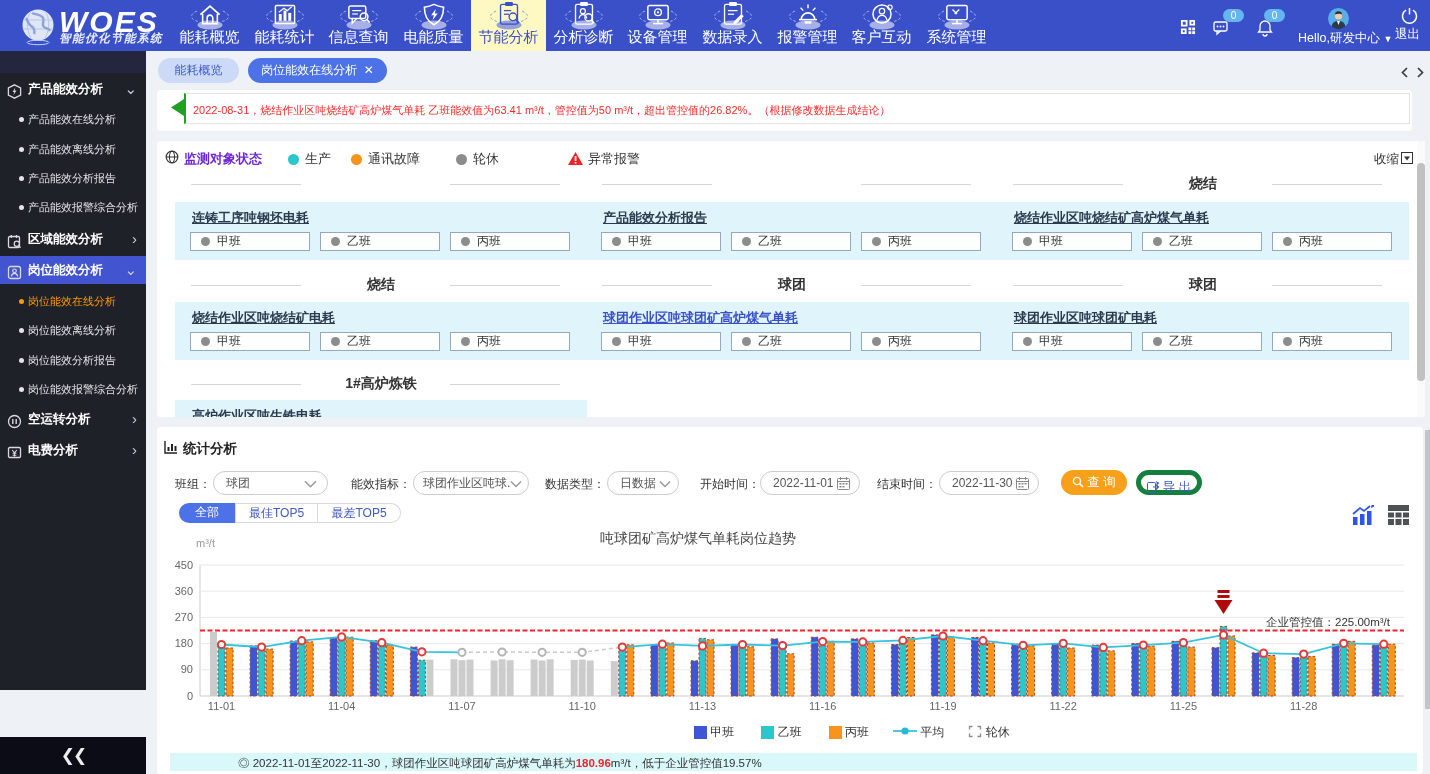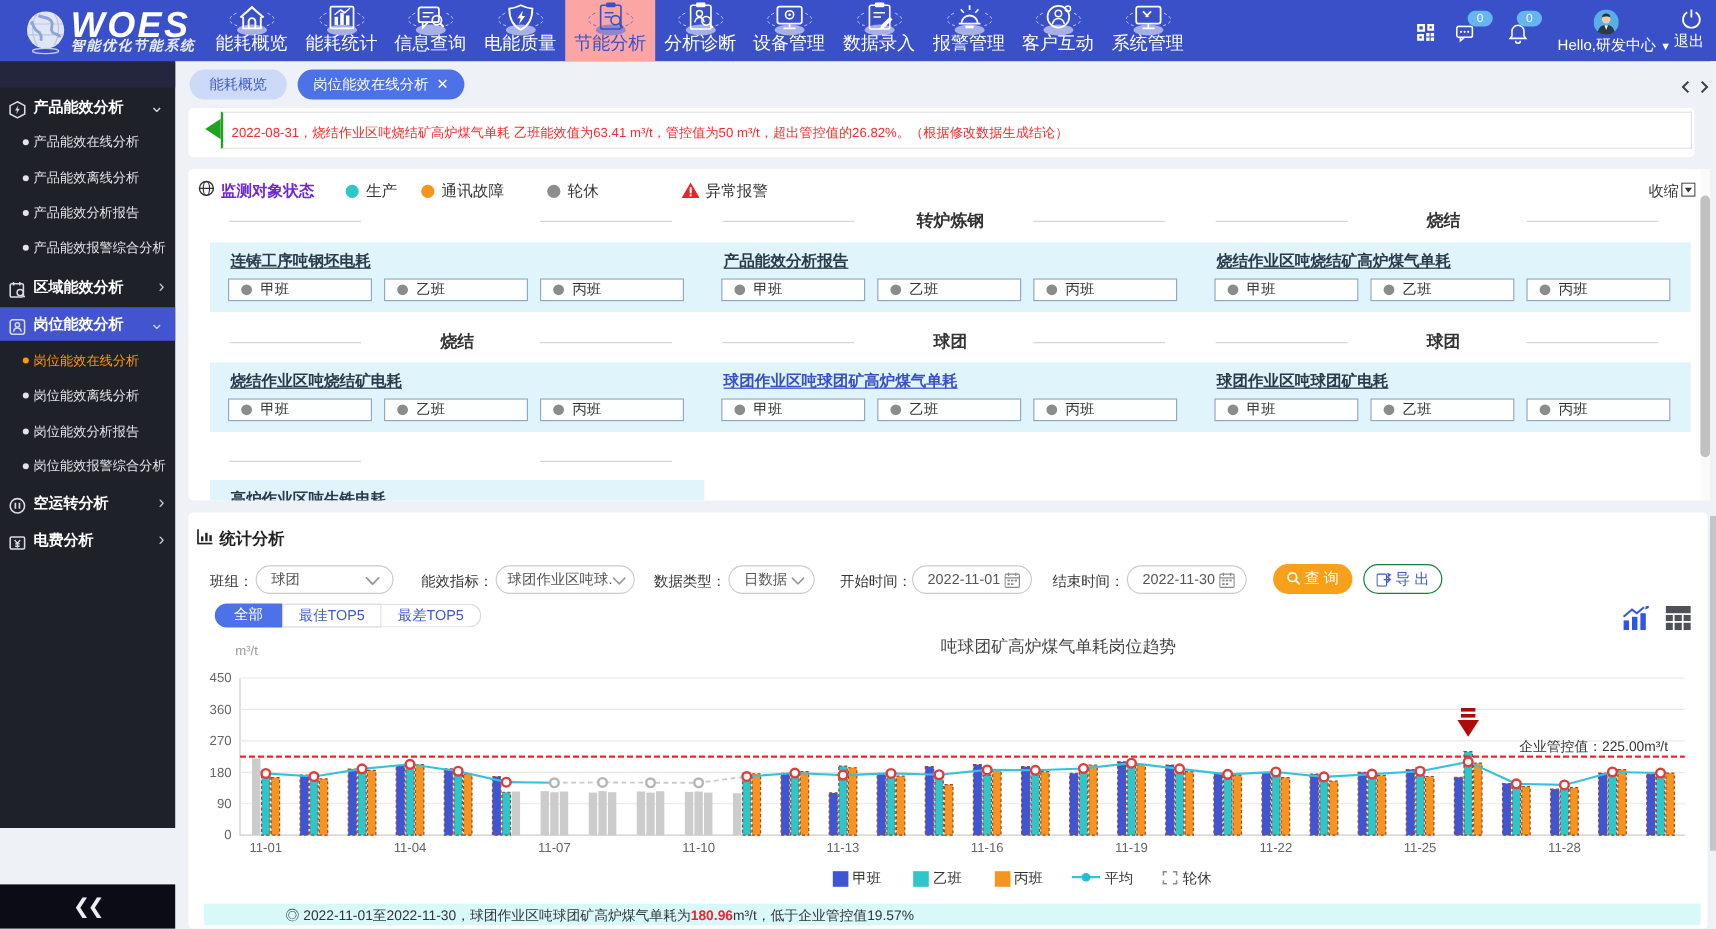--- a/index.html
+++ b/index.html
@@ -2,21 +2,21 @@
 <html><head><meta charset="utf-8">
 <style>
 *{margin:0;padding:0;box-sizing:border-box;font-family:"Liberation Sans",sans-serif}
 body{width:1430px;height:774px;overflow:hidden;position:relative;background:#eef1f6}
 .abs{position:absolute}
 
 #hdr{position:absolute;left:0;top:0;width:1430px;height:51px;background:#3a50c8;z-index:5}
 .navit{position:absolute;top:0;width:75px;height:51px;text-align:center;color:#fff}
 .navit svg{display:block;margin:1px auto 0}
 .navlab{font-size:15px;line-height:1;margin-top:-2px}
-.navit.sel{background:#fca5a5;color:#3a50c8}
+.navit.sel{background:#fef9c3;color:#3a50c8}
 
 #side{position:absolute;left:0;top:51px;width:146px;height:639px;background:#1f2128;z-index:4}
 #sideband{position:absolute;left:0;top:0;width:146px;height:22px;background:#23263c}
 .stop{position:absolute;left:0;width:146px;height:28px;line-height:28px;color:#fff;font-size:12.5px;font-weight:bold}
 .sic{position:absolute;left:7px;top:6px}
 .stxt{position:absolute;left:28px;white-space:nowrap}
 .schev{position:absolute;right:9px;color:#ccd0da;font-size:15px;font-weight:normal}
 .ssub{position:absolute;left:19px;height:22px;line-height:22px;font-size:11px;white-space:nowrap}
 .sdot{display:inline-block;width:5px;height:5px;border-radius:50%;margin-right:4px;vertical-align:1.5px}
 #collapse{position:absolute;left:0;top:686px;width:146px;height:37px;background:#0b0c16;color:#eceef2;text-align:center;font-size:17px;line-height:37px;letter-spacing:-2px}
@@ -342,21 +342,20 @@
 <div style="position:absolute;left:157px;top:141px;width:1258px;height:276px;overflow:hidden">
     <div class="gline" style="left:34px;top:43px"></div>
     <div class="gline" style="left:293px;top:43px"></div>
     <div class="gpanel" style="left:18px;top:61px;height:58px"></div>
     <div class="glink" style="left:35px;top:68px;color:#2b3a4d">连铸工序吨钢坯电耗</div>
     <div class="gbox" style="left:33px;top:91px"><span class="gdot"></span>甲班</div>
     <div class="gbox" style="left:163px;top:91px"><span class="gdot"></span>乙班</div>
     <div class="gbox" style="left:293px;top:91px"><span class="gdot"></span>丙班</div>
     <div class="gline" style="left:445px;top:43px"></div>
     <div class="gline" style="left:704px;top:43px"></div>
-    <div class="gtitle" style="left:429px;top:34px;width:412px">转炉炼钢</div>
     <div class="gpanel" style="left:429px;top:61px;height:58px"></div>
     <div class="glink" style="left:446px;top:68px;color:#2b3a4d">产品能效分析报告</div>
     <div class="gbox" style="left:444px;top:91px"><span class="gdot"></span>甲班</div>
     <div class="gbox" style="left:574px;top:91px"><span class="gdot"></span>乙班</div>
     <div class="gbox" style="left:704px;top:91px"><span class="gdot"></span>丙班</div>
     <div class="gline" style="left:856px;top:43px"></div>
     <div class="gline" style="left:1115px;top:43px"></div>
     <div class="gtitle" style="left:840px;top:34px;width:412px">烧结</div>
     <div class="gpanel" style="left:840px;top:61px;height:58px"></div>
     <div class="glink" style="left:857px;top:68px;color:#2b3a4d">烧结作业区吨烧结矿高炉煤气单耗</div>
@@ -382,20 +381,21 @@
     <div class="gline" style="left:856px;top:144px"></div>
     <div class="gline" style="left:1115px;top:144px"></div>
     <div class="gtitle" style="left:840px;top:135px;width:412px">球团</div>
     <div class="gpanel" style="left:840px;top:161px;height:58px"></div>
     <div class="glink" style="left:857px;top:168px;color:#2b3a4d">球团作业区吨球团矿电耗</div>
     <div class="gbox" style="left:855px;top:191px"><span class="gdot"></span>甲班</div>
     <div class="gbox" style="left:985px;top:191px"><span class="gdot"></span>乙班</div>
     <div class="gbox" style="left:1115px;top:191px"><span class="gdot"></span>丙班</div>
     <div class="gline" style="left:34px;top:243px"></div>
     <div class="gline" style="left:293px;top:243px"></div>
+    <div class="gtitle" style="left:18px;top:234px;width:412px">1#高炉炼铁</div>
     <div class="gpanel" style="left:18px;top:259px;height:58px"></div>
     <div class="glink" style="left:35px;top:266px;color:#2b3a4d">高炉作业区吨生铁电耗</div>
   </div>
 
 <div class="abs" style="left:1417px;top:141px;width:8px;height:276px;background:#fafafa"></div>
 <div class="abs" style="left:1417px;top:163px;width:8px;height:218px;background:#c1c1c1;border-radius:4px"></div>
 
 <div class="card" style="left:157px;top:427px;width:1266px;height:347px"></div>
 <svg class="abs" style="left:164px;top:440px" width="14" height="14" viewBox="0 0 14 14">
  <path d="M1 1v12h12" fill="none" stroke="#222" stroke-width="1.4"></path>
@@ -438,21 +438,21 @@
       <rect x="2.5" y="6" width="2" height="1.5" fill="#888"></rect>
       <rect x="5.5" y="6" width="2" height="1.5" fill="#888"></rect>
       <rect x="8.5" y="6" width="2" height="1.5" fill="#888"></rect>
       <rect x="2.5" y="9" width="2" height="1.5" fill="#888"></rect>
       <rect x="5.5" y="9" width="2" height="1.5" fill="#888"></rect>
     </svg></div>
 <div class="abs" style="left:1061px;top:470px;width:66px;height:25px;background:#f9a01b;border-radius:13px;color:#fff;font-size:12.5px;text-align:center;line-height:25px"><svg width="12" height="12" viewBox="0 0 12 12" style="vertical-align:-1.5px;margin-right:3px">
       <circle cx="5" cy="5" r="3.6" fill="none" stroke="#fff" stroke-width="1.4"></circle>
       <line x1="7.7" y1="7.7" x2="11" y2="11" stroke="#fff" stroke-width="1.6"></line>
     </svg>查 询</div>
-<div class="abs" style="left:1136px;top:470px;width:66px;height:25px;background:#fff;border:1px solid #15803d;border-radius:13px;color:#3f5ac8;font-size:12.5px;text-align:center;line-height:25px"><svg width="13" height="12" viewBox="0 0 13 12" style="vertical-align:-1.5px;margin-right:3px">
+<div class="abs" style="left:1136px;top:470px;width:66px;height:25px;background:#fff;border:5px solid #15803d;border-radius:13px;color:#3f5ac8;font-size:12.5px;text-align:center;line-height:25px"><svg width="13" height="12" viewBox="0 0 13 12" style="vertical-align:-1.5px;margin-right:3px">
       <rect x=".5" y="1.5" width="8" height="10" rx="1" fill="none" stroke="#3f5ac8"></rect>
       <path d="M6 6h5M9 3.5 11.5 6 9 8.5" fill="none" stroke="#3f5ac8" stroke-width="1.2"></path>
       <path d="M9 0l3.5 2-2.5 2z" fill="#3f5ac8"></path>
     </svg>导 出</div>
 
 <div class="seg" style="left:179px;width:56px;background:#4d72e8;color:#fff;border-radius:10px 0 0 10px">全部</div>
 <div class="seg" style="left:235px;width:83px;background:#fff;color:#3f5ac8;border:1px solid #d9d9d9">最佳TOP5</div>
 <div class="seg" style="left:318px;width:83px;background:#fff;color:#3f5ac8;border:1px solid #d9d9d9;border-left:none;border-radius:0 10px 10px 0">最差TOP5</div>
 
 <svg class="abs" style="left:1352px;top:505px" width="22" height="20" viewBox="0 0 22 20" fill="#2f54eb">
@@ -465,21 +465,21 @@
 <svg class="abs" style="left:1388px;top:505px" width="21" height="20" viewBox="0 0 21 20" fill="#4e5256">
  <rect x="0" y="0" width="21" height="6"></rect>
     <rect x="0" y="7.5" width="6" height="5"></rect>
     <rect x="7.5" y="7.5" width="6" height="5"></rect>
     <rect x="15" y="7.5" width="6" height="5"></rect>
  <rect x="0" y="14" width="6" height="6"></rect>
     <rect x="7.5" y="14" width="6" height="6"></rect>
     <rect x="15" y="14" width="6" height="6"></rect>
 </svg>
 
-<div class="abs" style="left:600px;top:530px;width:380px;text-align:right;font-size:14px;color:#444">吨球团矿高炉煤气单耗岗位趋势</div>
+<div class="abs" style="left:600px;top:530px;width:380px;text-align:left;font-size:14px;color:#444">吨球团矿高炉煤气单耗岗位趋势</div>
 <div class="abs" style="left:196px;top:537px;font-size:11px;color:#999">m³/t</div>
 <svg style="position:absolute;left:157px;top:545px" width="1266" height="180" font-family="'Liberation Sans',sans-serif">
 <line x1="43" y1="20.3" x2="43" y2="151.3" stroke="#ccc" stroke-width="1"></line>
 <line x1="43" y1="20.0" x2="1247" y2="20.0" stroke="#e8e8e8" stroke-width="1"></line>
     <text x="36" y="23.5" text-anchor="end" font-size="11" fill="#666">450</text>
     <line x1="43" y1="46.2" x2="1247" y2="46.2" stroke="#e8e8e8" stroke-width="1"></line>
     <text x="36" y="49.7" text-anchor="end" font-size="11" fill="#666">360</text>
     <line x1="43" y1="72.4" x2="1247" y2="72.4" stroke="#e8e8e8" stroke-width="1"></line>
     <text x="36" y="75.9" text-anchor="end" font-size="11" fill="#666">270</text>
     <line x1="43" y1="98.6" x2="1247" y2="98.6" stroke="#e8e8e8" stroke-width="1"></line>

